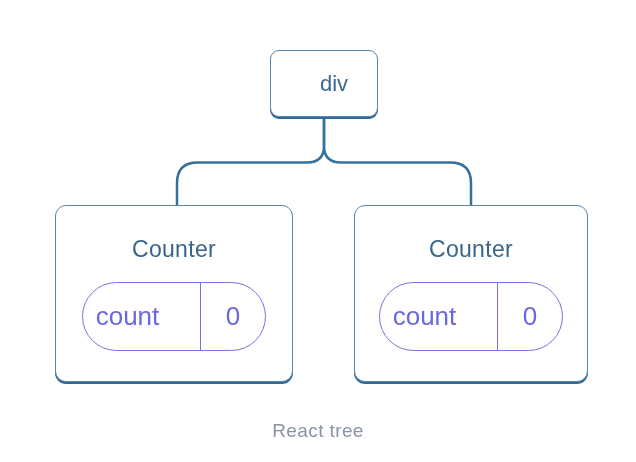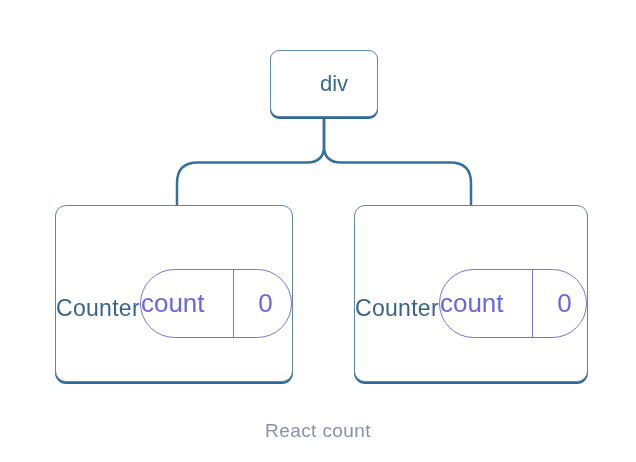--- a/index.html
+++ b/index.html
@@ -54,20 +54,21 @@
   .root-label{
     color:var(--root-label);
     font-size:22px;
     font-weight:500;
     margin-left:20px;
   }
   .component-node{
     width:238px; height:177px;
     border-radius:11px;
     display:flex;
+    flex-direction:column;
     align-items:center;
   }
   .component-node.left{ left:55px; top:205px; }
   .component-node.right{ left:354px; top:205px; width:234px; }
   .node-title{
     margin-top:30px;
     color:var(--node-title);
     font-size:23px;
     font-weight:500;
     letter-spacing:0.3px;
@@ -136,15 +137,15 @@
   </div>
 
   <div class="node component-node right">
     <div class="node-title">Counter</div>
     <div class="state-pill">
       <span class="state-key">count</span>
       <span class="state-value">0</span>
     </div>
   </div>
 
-  <div class="caption">React count</div>
+  <div class="caption">React tree</div>
 
 </div>
 
 </body></html>

